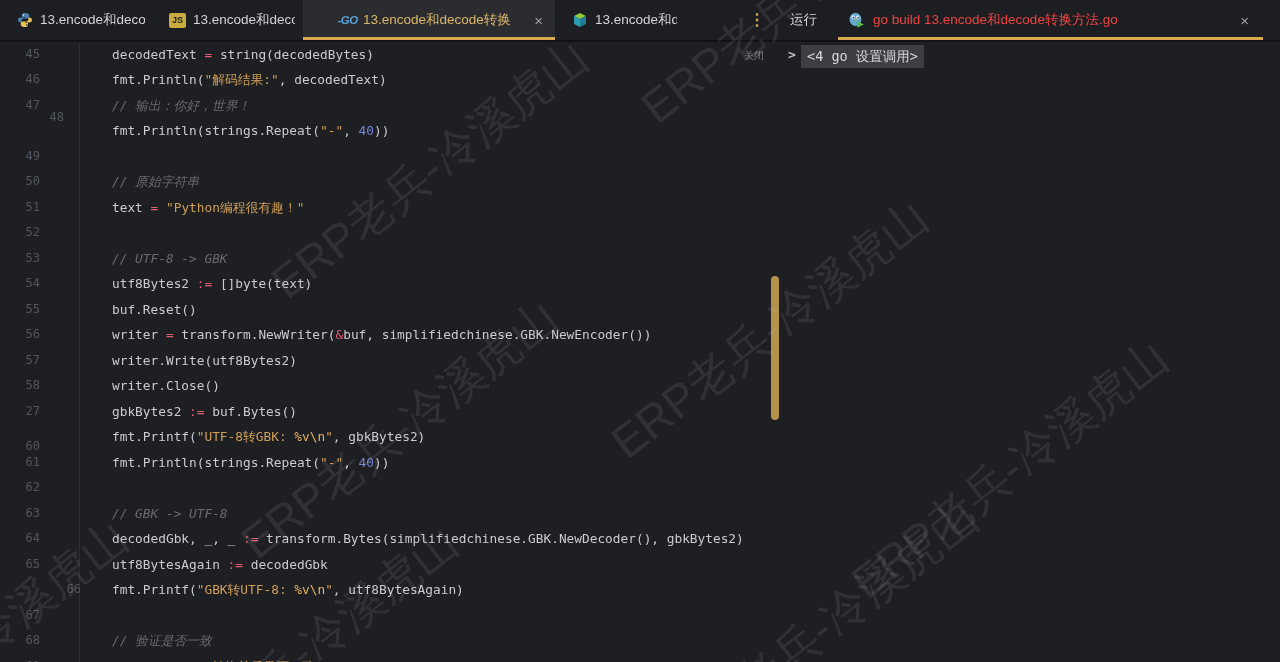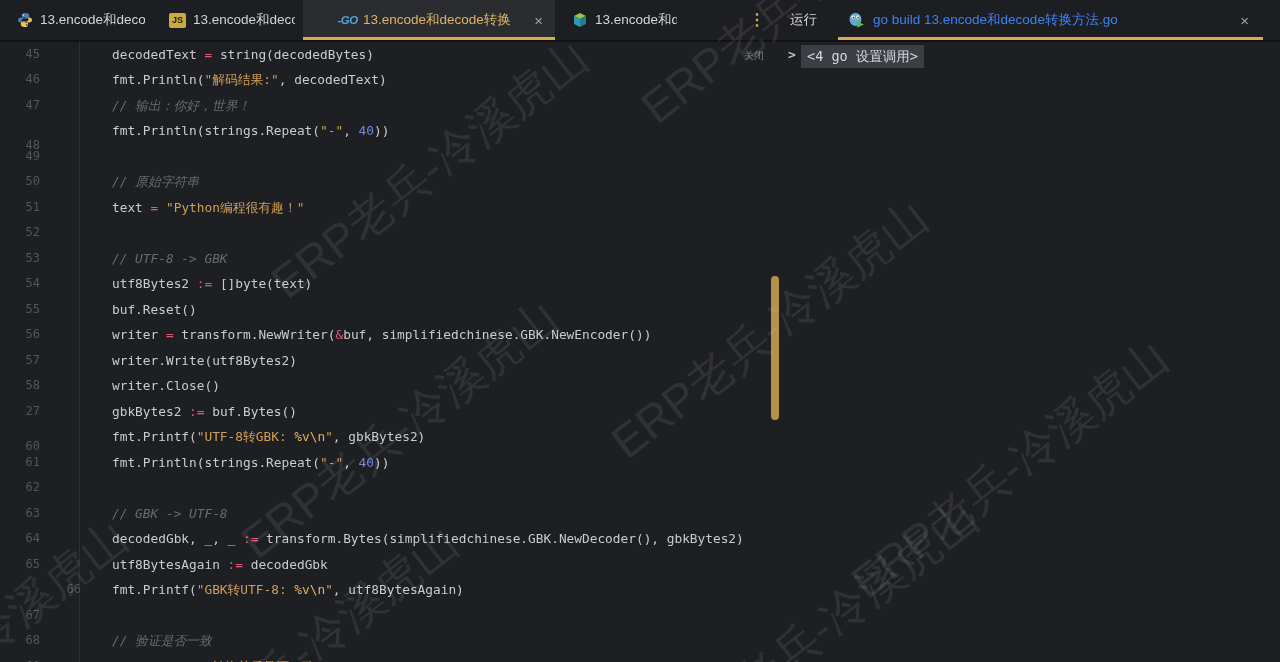--- a/index.html
+++ b/index.html
@@ -13,21 +13,21 @@
   .tab .label{font-size:13.5px;color:var(--tab-text,#d3d5da);white-space:nowrap;overflow:hidden;flex:0 1 auto;}
   .tab.active .label{color:var(--active-tab-text,#dcb567);}
   .close{color:#9da0a8;font-size:15px;line-height:15px;margin-left:auto;padding:0 4px;flex:0 0 auto;}
   .ficon{width:17px;height:17px;flex:0 0 auto;display:flex;align-items:center;justify-content:center;}
   .js-badge{width:38px;height:15px;background:#c9ab3f;color:#1e1f22;font:bold 9px "Liberation Sans",sans-serif;display:flex;align-items:center;justify-content:center;border-radius:2px;}
   .go-badge{color:var(--go-blue,#57a0d4);font:italic bold 11.5px "Liberation Sans",sans-serif;letter-spacing:-0.5px;white-space:nowrap;}
   .underline{position:absolute;top:37px;height:3px;background:var(--accent,#d8a94e);z-index:3;}
   .menu-dots{position:absolute;left:749px;top:0;height:40px;line-height:40px;color:var(--accent,#d8a94e);font-size:16px;font-weight:bold;}
   .run-label{position:absolute;left:790px;top:0;height:40px;line-height:40px;font-size:13.5px;color:#d6d8dd;}
   .run-tab{position:absolute;left:838px;top:0;width:425px;height:40px;display:flex;align-items:center;gap:8px;padding:0 10px;box-sizing:border-box;}
-  .run-tab .label{font-size:13.5px;color:#3b82f6;white-space:nowrap;overflow:hidden;}
+  .run-tab .label{font-size:13.5px;color:#ef4444;white-space:nowrap;overflow:hidden;}
 
   
   .editor{position:absolute;left:0;top:42px;width:786px;height:620px;overflow:hidden;}
   .gutter-divider{position:absolute;left:79px;top:0;height:620px;width:1px;background:#2c2e32;}
   .gutter-num{position:absolute;left:0;width:40px;text-align:right;font-family:"DejaVu Sans Mono",monospace;font-size:12px;line-height:25.48px;height:25.48px;color:var(--line-number,#51565e);}
   .code-line{position:absolute;left:112px;height:25.48px;font-family:"DejaVu Sans Mono",monospace;font-size:12.8px;line-height:25.48px;white-space:pre;color:var(--code-default,#c9cbd1);}
   .tk-d{color:var(--code-default,#c9cbd1);}
   .tk-com{color:var(--code-comment,#666a71);font-style:italic;}
   .tk-str{color:var(--code-string,#cf9e59);}
   .tk-op{color:var(--code-operator,#e35b73);}
@@ -108,21 +108,21 @@
 
   <div class="underline" style="left:303px;width:252px;"></div>
   <div class="underline" style="left:838px;width:425px;"></div>
 
   <div class="editor">
     <div class="gutter-divider"></div>
     <div id="gutter">
         <div class="gutter-num" style="top: 0px;">45</div>
         <div class="gutter-num" style="top: 25.48px;">46</div>
         <div class="gutter-num" style="top: 50.96px;">47</div>
-        <div class="gutter-num" style="top: 91px;">48</div>
+        <div class="gutter-num" style="top: 63px; padding-left: 24px;">48</div>
         <div class="gutter-num" style="top: 101.92px;">49</div>
         <div class="gutter-num" style="top: 127.4px;">50</div>
         <div class="gutter-num" style="top: 152.88px;">51</div>
         <div class="gutter-num" style="top: 178.36px;">52</div>
         <div class="gutter-num" style="top: 203.84px;">53</div>
         <div class="gutter-num" style="top: 229.32px;">54</div>
         <div class="gutter-num" style="top: 254.8px;">55</div>
         <div class="gutter-num" style="top: 280.28px;">56</div>
         <div class="gutter-num" style="top: 305.76px;">57</div>
         <div class="gutter-num" style="top: 331.24px;">58</div>

